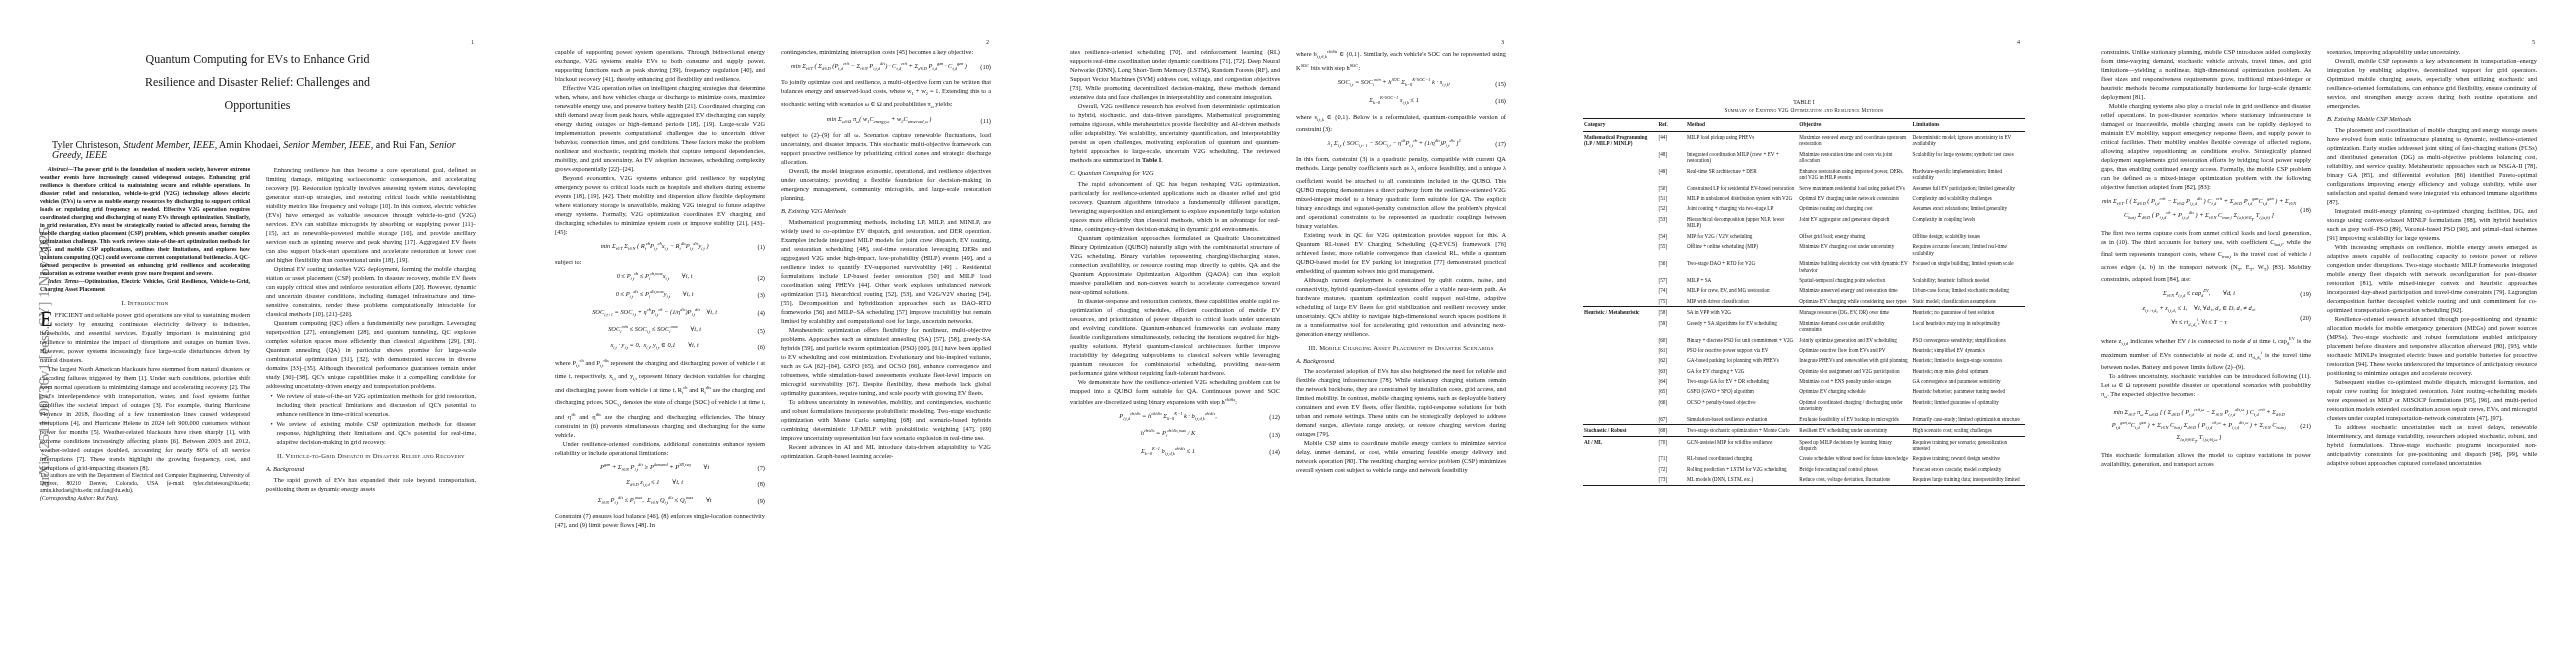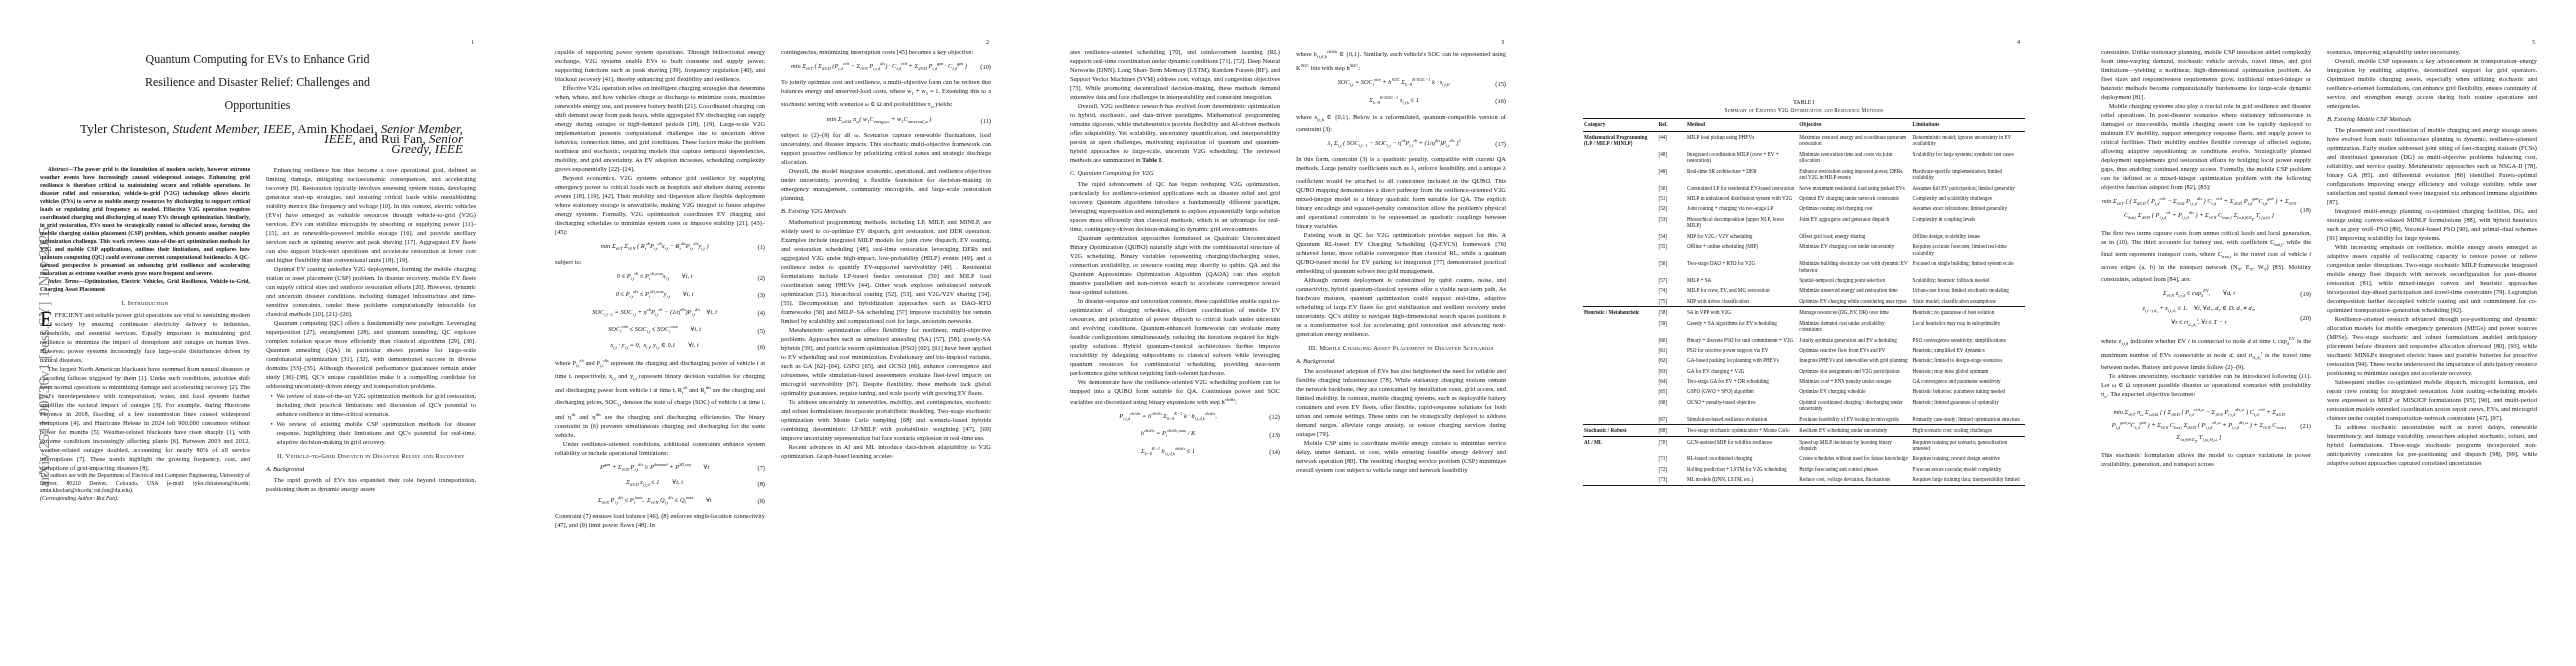--- a/index.html
+++ b/index.html
@@ -20,21 +20,21 @@
   .eq .ebody{flex:1;text-align:center;font-style:italic;font-size:6.4px;line-height:8.3px}
   .eq .enum{font-style:normal;white-space:nowrap}
   .eq sub,.eq sup,.col sub,.col sup{font-size:4.4px}
   .eqlabel{text-indent:0 !important;margin:1.7px 0}
   .bullet{display:flex;gap:3.9px;text-indent:0;margin:1.1px 0 1.1px 4.4px}
   .bullet .dot{flex:0 0 auto}
   .bullet .btext{flex:1}
   .dropcap{float:left;font-size:20.6px;line-height:16.7px;padding:1.1px 2.2px 0 0;font-weight:normal}
   
   .titleblk{position:absolute;left:52px;top:48px;width:411px;text-align:center;font-size:12px;line-height:23px}
-  .authors{position:absolute;left:52px;top:124px;width:411px;text-align:right;font-size:13px;line-height:10px}
+  .authors{position:absolute;left:52px;top:140px;width:411px;text-align:left;font-size:10px;line-height:10px}
   .arxiv{position:absolute;left:44px;top:357px;transform:translate(-50%,-50%) rotate(-90deg);white-space:nowrap;font-size:15px;color:#8b8b8b;font-family:"Liberation Serif",serif}
   .p1col{top:165px;height:500px}
   
   .tblwrap{position:absolute;left:37px;top:99px;width:442px}
   .tcap1{text-align:center;font-size:5.8px;margin-bottom:1.7px}
   .tcap2{text-align:center;font-variant:small-caps;font-size:5.3px;letter-spacing:0.2px;margin-bottom:5px}
   table.summary{width:100%;border-collapse:collapse;border-top:1.1px solid #1a1a1a;border-bottom:1.1px solid #1a1a1a;font-size:5.2px;line-height:6.6px}
   table.summary th{border-top:0.6px solid #1a1a1a;border-bottom:0.6px solid #1a1a1a;text-align:left;font-size:5.4px;padding:2.8px 3.3px 2.8px 1.1px}
   table.summary td{vertical-align:top;padding:1.9px 3.3px 1.9px 1.1px;text-align:left}
   table.summary tr.grp td{border-top:0.6px solid #1a1a1a}

